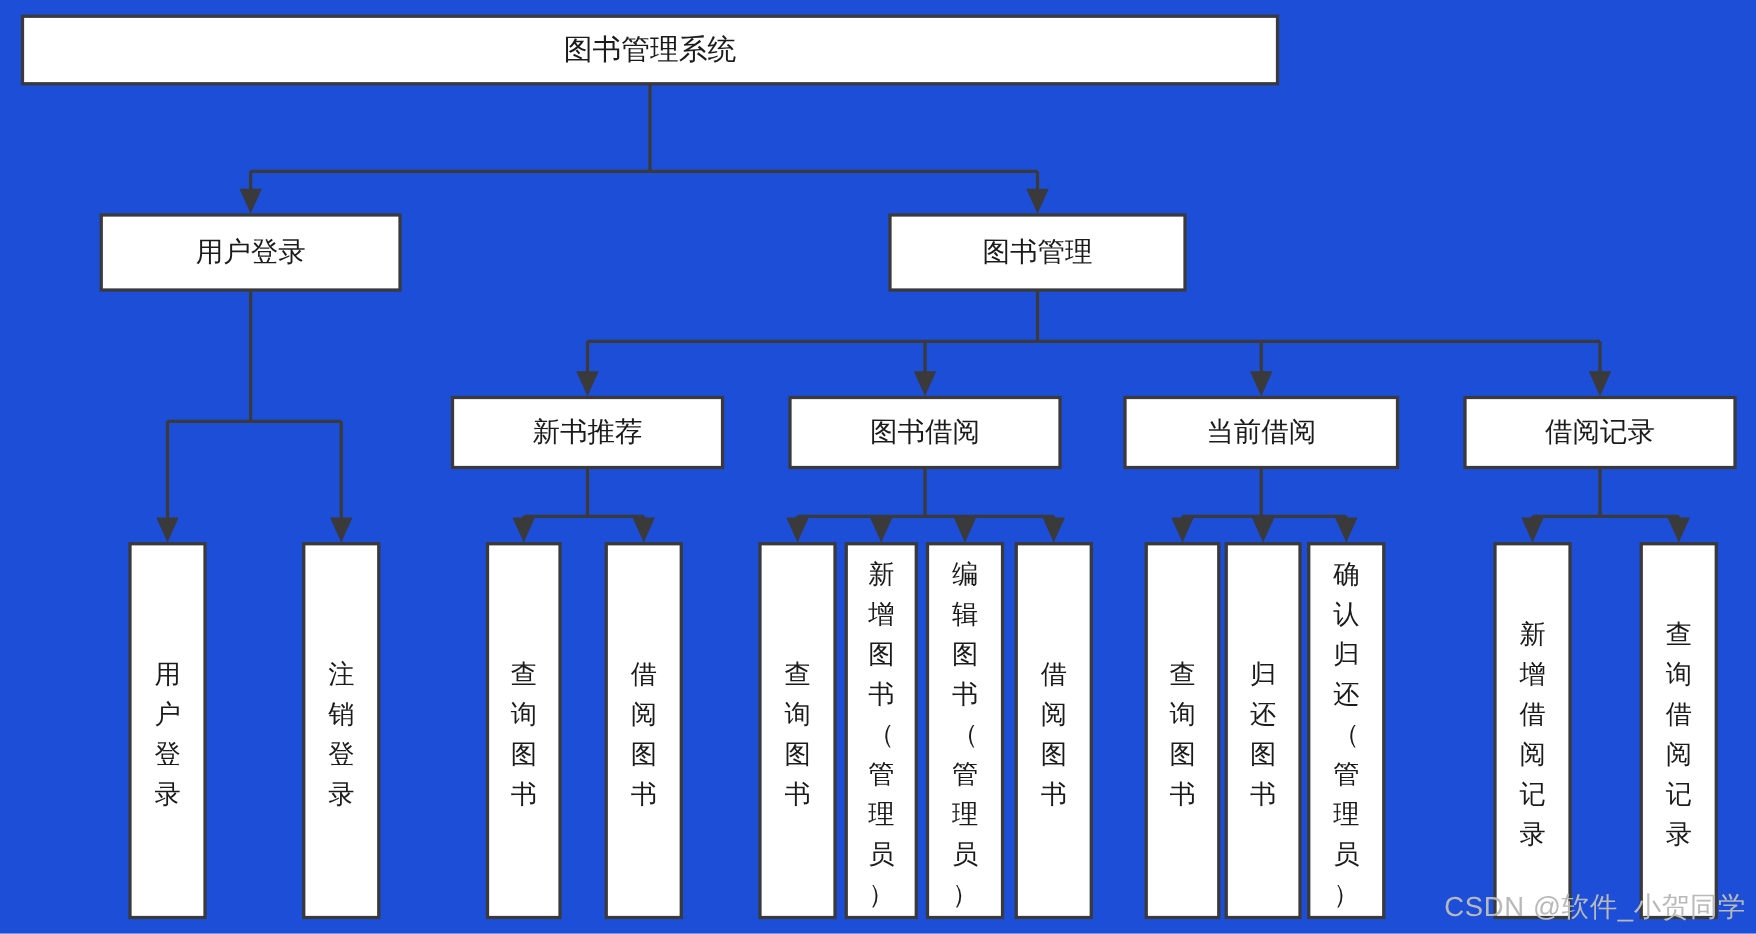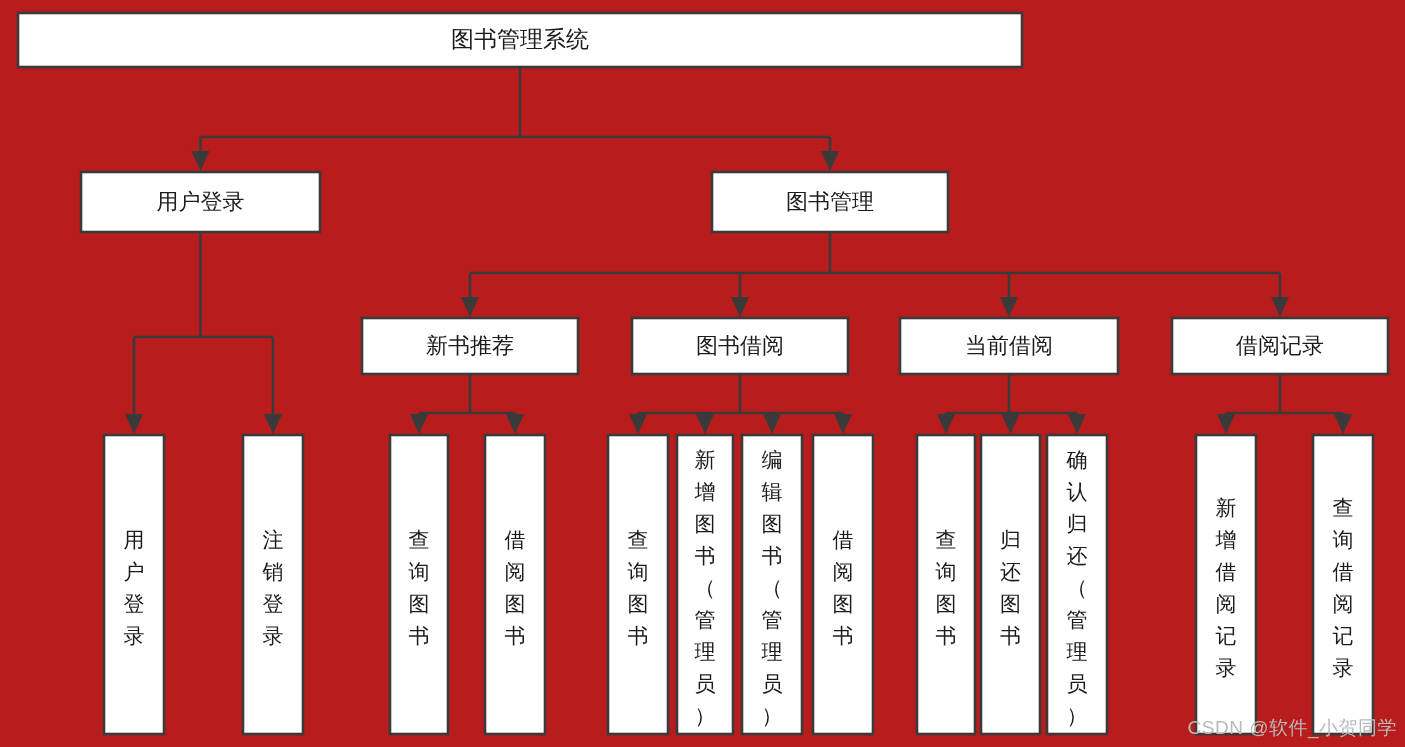--- a/index.html
+++ b/index.html
@@ -7,21 +7,21 @@
     padding: 0;
     background: #ffffff;
   }
   body {
     font-family: "Liberation Sans", "DejaVu Sans", sans-serif;
   }
   #diagram-root {
     position: relative;
     width: 1405px;
     height: 747px;
-    background: #b91c1c;
+    background: #1d4ed8;
     overflow: hidden;
   }
   svg#org-chart {
     position: absolute;
     left: 0;
     top: 0;
     width: 1405px;
     height: 747px;
     display: block;
   }
@@ -54,21 +54,21 @@
   }
   .arrow-head {
     fill: #3a3a3a;
     stroke: none;
   }
   .watermark {
     position: absolute;
     right: 8px;
     bottom: 6px;
     font-family: "Liberation Sans", "DejaVu Sans", sans-serif;
-    font-size: 19px;
+    font-size: 22px;
     color: #b9b9b9;
     white-space: nowrap;
     letter-spacing: 0.5px;
     pointer-events: none;
   }
 </style>
 </head>
 <body>
 
 <div id="diagram-root">

